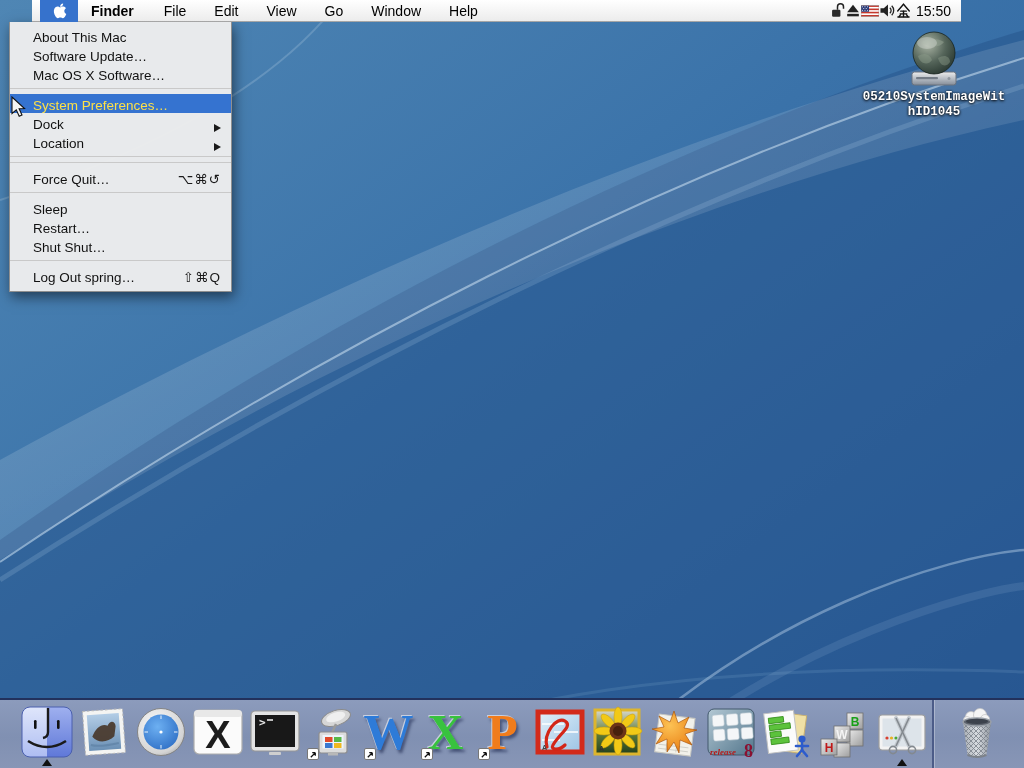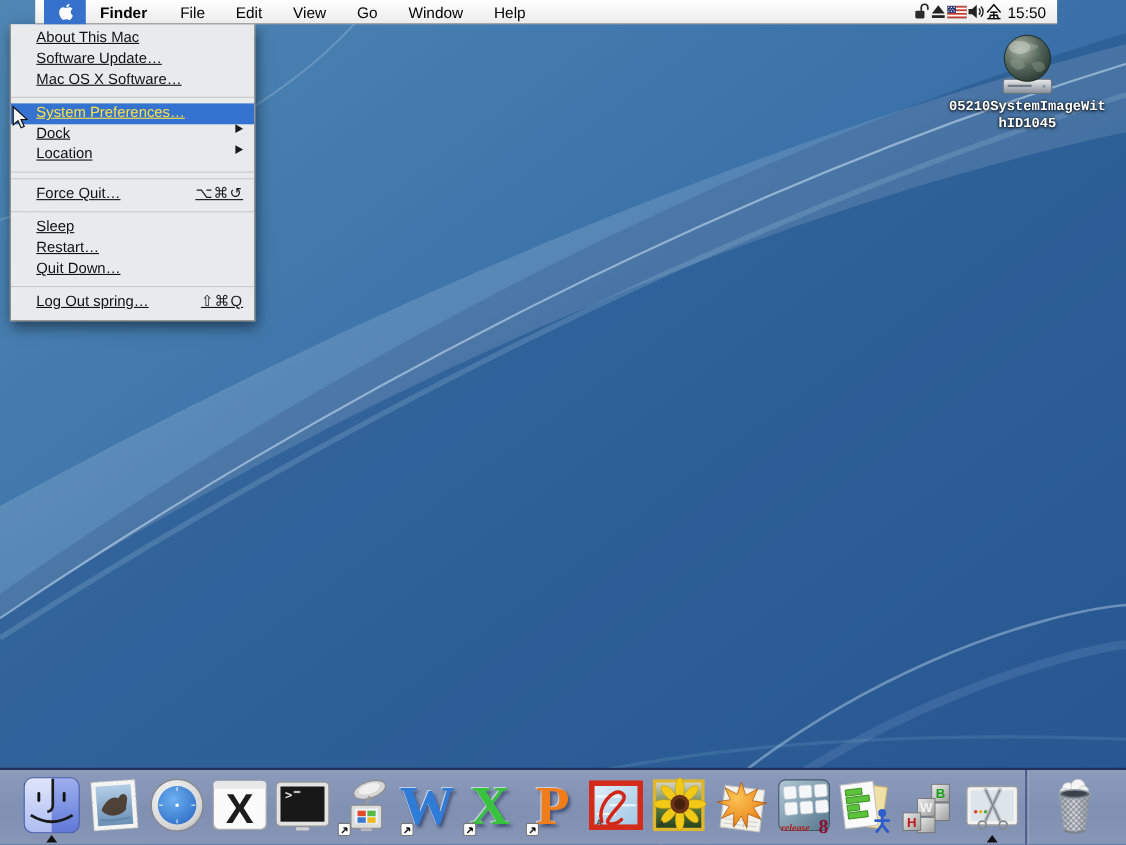--- a/index.html
+++ b/index.html
@@ -19,21 +19,21 @@
   .mb-item { padding:0 14px; line-height:22px; white-space:nowrap; }
   .mb-item.bold { font-weight:bold; padding:0 16px 0 13px; }
   .mb-right { margin-left:auto; display:flex; align-items:center; padding-right:10px; }
   .mb-right svg { display:block; }
   .clock { display:flex; align-items:center; gap:5px; font-size:14px; }
 
   
   .apple-menu { position:absolute; top:22px; left:9px; width:223px; z-index:25;
     background:rgba(237,237,237,0.97); border:1px solid #8f8f8f; border-top:none;
     box-shadow:2px 5px 12px rgba(0,0,0,.5); padding:4px 0 6px; font-size:13.5px; color:#111; }
-  .mi { display:flex; align-items:flex-start; height:19px; padding:0 10px 0 23px;text-decoration:underline; }
+  .mi { display:flex; align-items:flex-end; height:19px; padding:0 10px 0 23px; }
   .mi .lbl { white-space:nowrap; }
   .mi .sc { margin-left:auto; letter-spacing:1px; color:#1a1a1a; }
   .mi.hl { background:#3573d0; color:#fde047; }
   .mi .sub-arrow { margin-left:auto; width:0; height:0;
     border-left:7px solid #1a1a1a; border-top:4.5px solid transparent; border-bottom:4.5px solid transparent; }
   .msep { border-top:1px solid #c9c9c9; margin:5px 0; height:0; }
 
   
   .cursor { position:absolute; left:11px; top:96px; z-index:40; }
 
@@ -184,21 +184,21 @@
       <span class="sc">⌥⌘↺</span>
     </div>
   <div class="msep"></div>
   <div class="mi">
       <span class="lbl">Sleep</span>
     </div>
   <div class="mi">
       <span class="lbl">Restart…</span>
     </div>
   <div class="mi">
-      <span class="lbl">Quit Down…</span>
+      <span class="lbl">Shut Shut…</span>
     </div>
   <div class="msep"></div>
   <div class="mi">
       <span class="lbl">Log Out spring…</span>
       <span class="sc">⇧⌘Q</span>
     </div>
 </div>
 
 <svg class="cursor" width="16" height="22" viewBox="0 0 16 22">
   <path d="M1,1 L1,17.5 L5.3,13.8 L8.2,20.2 L11,19 L8.1,12.7 L13.5,12.5 Z" fill="#f4f4f4" stroke="#111" stroke-width="1.1"></path>

